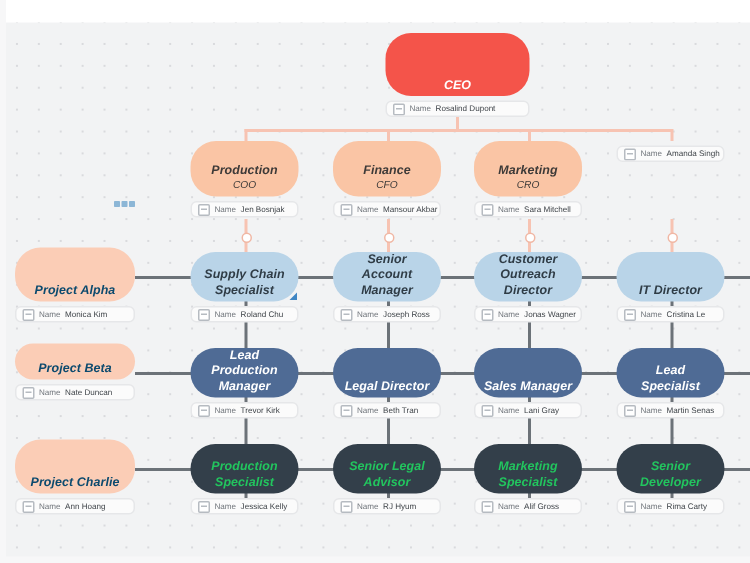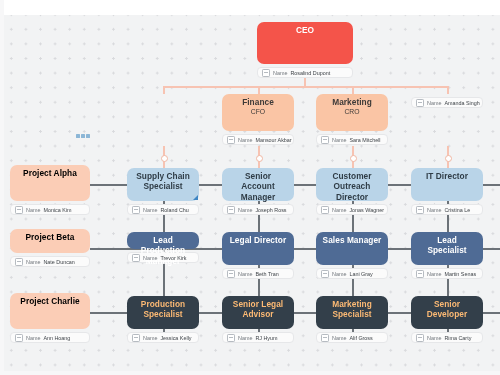--- a/index.html
+++ b/index.html
@@ -68,28 +68,29 @@
     border: 1.4px solid #f0b7a4;
     z-index: 3;
   }
 
   
   .node {
     position: absolute;
     z-index: 4;
   }
   .node-card {
-    border-radius: 7px;
+    border-radius: 17px;
     display: flex;
-    align-items: flex-start;
+    align-items: flex-end;
     justify-content: center;
     text-align: center;
     box-sizing: border-box;
     padding: 3px 6px;
     line-height: 1.25;
+    font-style: italic;
   }
   .node-title {
     font-size: 8.3px;
     font-weight: bold;
     letter-spacing: 0.05px;
   }
   .node-sub {
     font-size: 6.8px;
     font-weight: normal;
     margin-top: 1px;
@@ -128,22 +129,22 @@
     background: #b6bbc1;
   }
   .name-key { color: #71767c; }
   .name-val { color: #3f4449; }
 
   
   .c-ceo    { background: #f4544a; color: #ffffff; }
   .c-dept   { background: #fac5a5; color: #3d3a38; }
   .c-light  { background: #b9d4e8; color: #2f3c46; }
   .c-mid    { background: #4f6b95; color: #ffffff; }
-  .c-dark   { background: #333f4a; color: #fdba74; }
-  .c-proj   { background: #fbcdb6; color: #000000; }
+  .c-dark   { background: #333f4a; color: #22c55e; }
+  .c-proj   { background: #fbcdb6; color: #0c4a6e; }
 
   
   .sel-handle {
     position: absolute;
     right: 1.5px; bottom: 1.5px;
     width: 0; height: 0;
     border-left: 5px solid transparent;
     border-bottom: 5px solid #3f86c4;
     z-index: 5;
   }
@@ -202,20 +203,33 @@
         <div class="node-title">CEO</div>
       </div>
     </div>
     <div class="name-strip">
       <span class="name-icon"></span>
       <span class="name-key">Name</span>
       <span class="name-val">Rosalind Dupont</span>
     </div>
   </div>
 
+  <div class="node" style="left:127px; top:94px; width:72px;">
+    <div class="node-card c-dept" style="height:37px;">
+      <div>
+        <div class="node-title">Production</div>
+        <div class="node-sub">COO</div>
+      </div>
+    </div>
+    <div class="name-strip">
+      <span class="name-icon"></span>
+      <span class="name-key">Name</span>
+      <span class="name-val">Jen Bosnjak</span>
+    </div>
+  </div>
 
   <div class="node" style="left:316px; top:94px; width:72px;">
     <div class="node-card c-dept" style="height:37px;">
       <div>
         <div class="node-title">Marketing</div>
         <div class="node-sub">CRO</div>
       </div>
     </div>
     <div class="name-strip">
       <span class="name-icon"></span>
@@ -285,21 +299,21 @@
       <div class="node-title">IT Director</div>
     </div>
     <div class="name-strip">
       <span class="name-icon"></span>
       <span class="name-key">Name</span>
       <span class="name-val">Cristina Le</span>
     </div>
   </div>
 
   <div class="node" style="left:127px; top:232px; width:72px;">
-    <div class="node-card c-mid" style="height:17px;">
+    <div class="node-card c-mid" style="height:33px;">
       <div class="node-title">Lead Production Manager</div>
     </div>
     <div class="name-strip">
       <span class="name-icon"></span>
       <span class="name-key">Name</span>
       <span class="name-val">Trevor Kirk</span>
     </div>
   </div>
 
   <div class="node" style="left:222px; top:232px; width:72px;">

